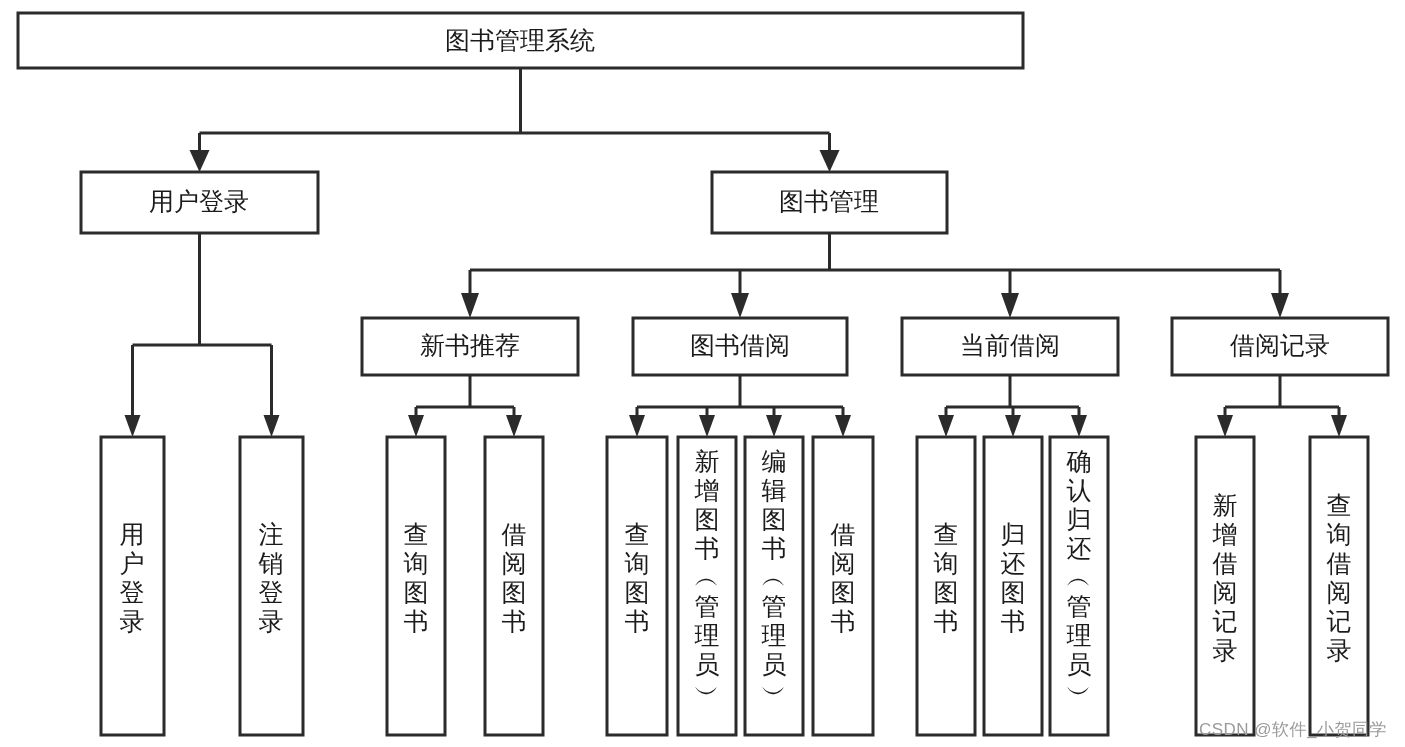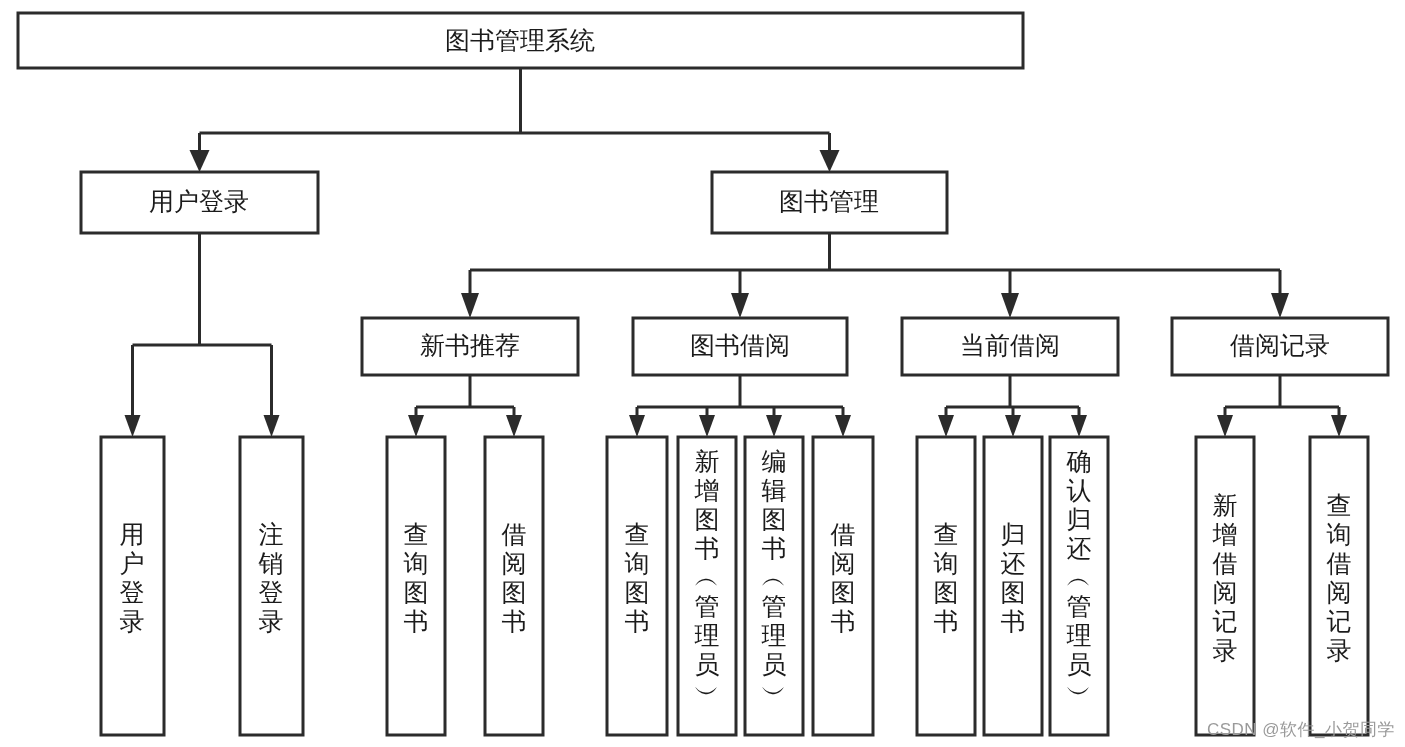--- a/index.html
+++ b/index.html
@@ -42,21 +42,21 @@
     stroke-width: 3;
     fill: none;
     stroke-linecap: butt;
   }
   .arrow-head {
     fill: #2b2b2b;
     stroke: none;
   }
   .watermark {
     position: absolute;
-    right: 10px;
+    right: 18px;
     bottom: 6px;
     font-family: "Liberation Sans", "DejaVu Sans", sans-serif;
     font-size: 17px;
     color: #9a9a9a;
     letter-spacing: 0.5px;
     white-space: nowrap;
     pointer-events: none;
   }
 </style>
 </head>

